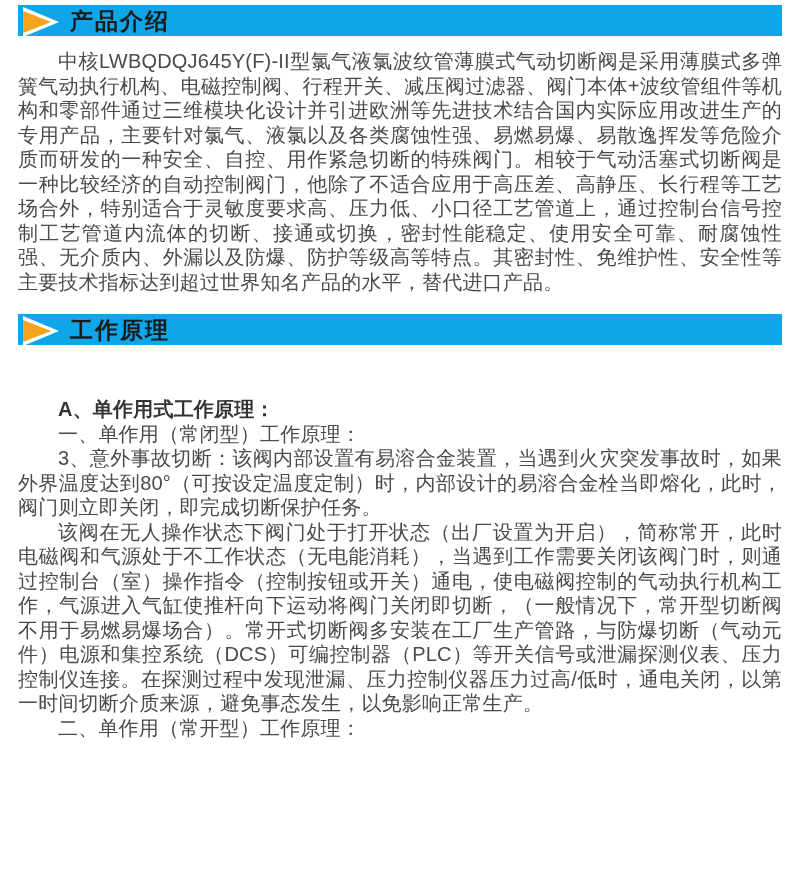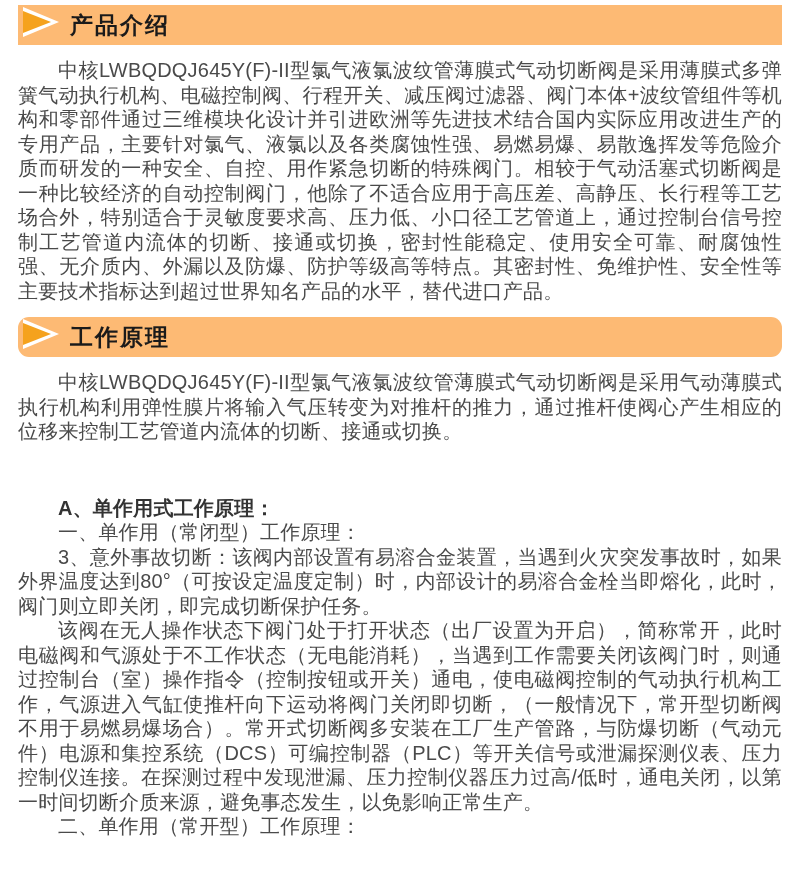--- a/index.html
+++ b/index.html
@@ -9,27 +9,27 @@
     background: #ffffff;
     overflow: hidden;
     font-family: "Liberation Sans", "DejaVu Sans", sans-serif;
   }
   .page { position: relative; width: 800px; height: 887px; }
 
   
   .banner {
     position: relative;
     margin: 0 18px;
-    height: 40px;
-    background: #fdba74;
+    height: 31px;
+    background: #0ea5e9;
     display: flex;
     align-items: center;
   }
   .banner-first { margin-top: 5px; }
-  .banner-second { margin-top: 14px; border-radius: 11px; }
+  .banner-second { margin-top: 20px; }
   .arrow { position: absolute; left: 5px; top: 0; width: 40px; height: 34px; display: block; }
   .arrow-outer {
     position: absolute; left: 0; top: 2px; width: 36px; height: 30px;
     background: #ffffff;
     clip-path: polygon(0 0, 100% 50%, 0 100%);
   }
   .arrow-inner {
     position: absolute; left: 0; top: 6px; width: 28px; height: 22px;
     background: #f5a21d;
     clip-path: polygon(0 0, 100% 50%, 0 100%);
@@ -76,21 +76,20 @@
   <p class="para para-after-banner">中核LWBQDQJ645Y(F)-II型氯气液氯波纹管薄膜式气动切断阀是采用薄膜式多弹簧气动执行机构、电磁控制阀、行程开关、减压阀过滤器、阀门本体+波纹管组件等机构和零部件通过三维模块化设计并引进欧洲等先进技术结合国内实际应用改进生产的专用产品，主要针对氯气、液氯以及各类腐蚀性强、易燃易爆、易散逸挥发等危险介质而研发的一种安全、自控、用作紧急切断的特殊阀门。相较于气动活塞式切断阀是一种比较经济的自动控制阀门，他除了不适合应用于高压差、高静压、长行程等工艺场合外，特别适合于灵敏度要求高、压力低、小口径工艺管道上，通过控制台信号控制工艺管道内流体的切断、接通或切换，密封性能稳定、使用安全可靠、耐腐蚀性强、无介质内、外漏以及防爆、防护等级高等特点。其密封性、免维护性、安全性等主要技术指标达到超过世界知名产品的水平，替代进口产品。</p>
 
   <div class="banner banner-second">
     <span class="arrow">
       <span class="arrow-outer"></span>
       <span class="arrow-inner"></span>
     </span>
     <h2 class="banner-title">工作原理</h2>
   </div>
 
-  <p class="para para-after-banner">中核LWBQDQJ645Y(F)-II型氯气液氯波纹管薄膜式气动切断阀是采用气动薄膜式执行机构利用弹性膜片将输入气压转变为对推杆的推力，通过推杆使阀心产生相应的位移来控制工艺管道内流体的切断、接通或切换。</p>
 
   <p class="para heading-a">A、单作用式工作原理：</p>
   <p class="para">一、单作用（常闭型）工作原理：</p>
   <p class="para">3、意外事故切断：该阀内部设置有易溶合金装置，当遇到火灾突发事故时，如果外界温度达到80°（可按设定温度定制）时，内部设计的易溶合金栓当即熔化，此时，阀门则立即关闭，即完成切断保护任务。</p>
   <p class="para">该阀在无人操作状态下阀门处于打开状态（出厂设置为开启），简称常开，此时电磁阀和气源处于不工作状态（无电能消耗），当遇到工作需要关闭该阀门时，则通过控制台（室）操作指令（控制按钮或开关）通电，使电磁阀控制的气动执行机构工作，气源进入气缸使推杆向下运动将阀门关闭即切断，（一般情况下，常开型切断阀不用于易燃易爆场合）。常开式切断阀多安装在工厂生产管路，与防爆切断（气动元件）电源和集控系统（DCS）可编控制器（PLC）等开关信号或泄漏探测仪表、压力控制仪连接。在探测过程中发现泄漏、压力控制仪器压力过高/低时，通电关闭，以第一时间切断介质来源，避免事态发生，以免影响正常生产。</p>
   <p class="para">二、单作用（常开型）工作原理：</p>
 
 </div>
 
 </body></html>

